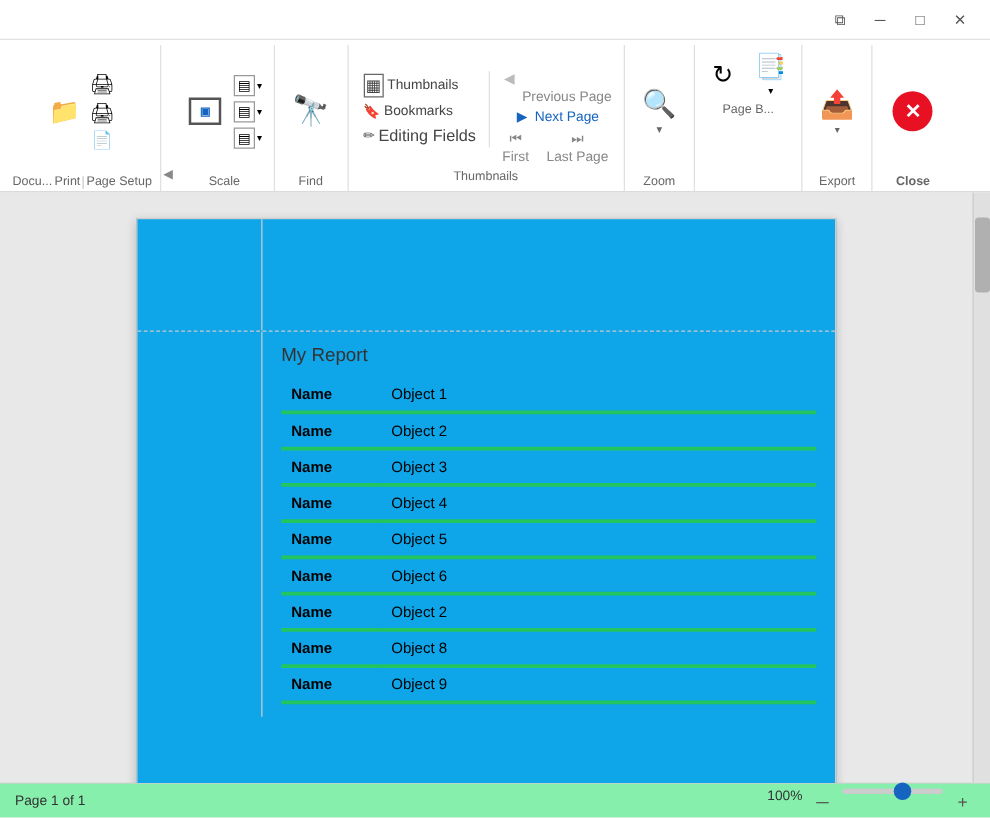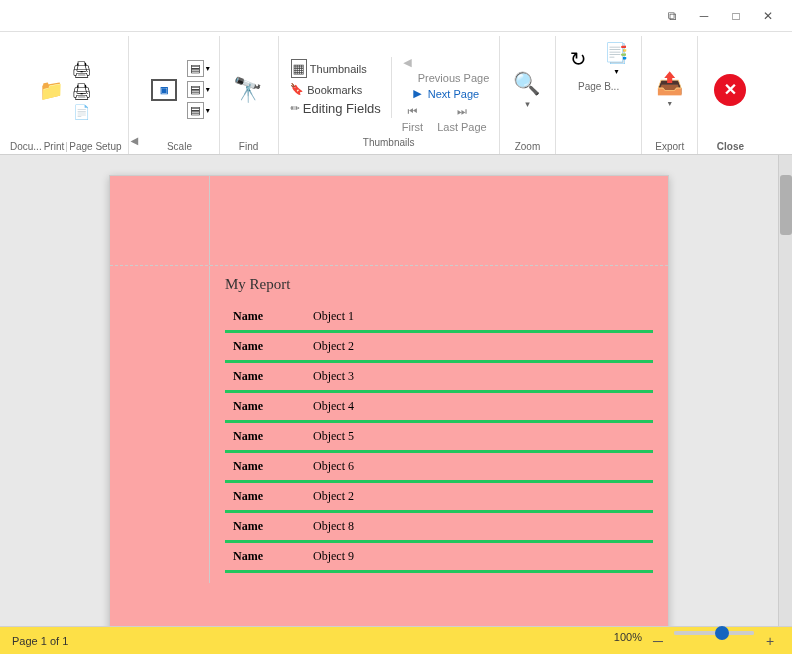--- a/index.html
+++ b/index.html
@@ -81,26 +81,25 @@
     }
     .page-canvas {
       flex: 1;
       display: flex;
       align-items: flex-start;
       justify-content: center;
       padding: 20px;
       overflow-y: auto;
     }
     .page-document {
-      background: #fca5a5;
+      background: #0ea5e9;
       width: 560px;
       min-height: 460px;
       box-shadow: 0 2px 8px rgba(0,0,0,0.2);
       border: 1px solid #ccc;
-      font-family: Liberation Serif, serif;
     }
     .page-header-blank {
       height: 90px;
       border-bottom: 1px dashed #ccc;
       display: flex;
     }
     .page-header-left {
       width: 100px;
       border-right: 1px solid #ccc;
     }
@@ -149,21 +148,21 @@
     .scrollbar-thumb {
       width: 12px;
       height: 60px;
       background: #b0b0b0;
       margin: 20px 1px 0 1px;
       border-radius: 3px;
     }
 
     
     .status-bar {
-      background: #fde047;
+      background: #86efac;
       border-top: 1px solid #d0d0d0;
       height: 28px;
       display: flex;
       align-items: center;
       justify-content: space-between;
       padding: 0 12px;
       font-size: 11px;
       color: #333;
     }
     .zoom-control {

